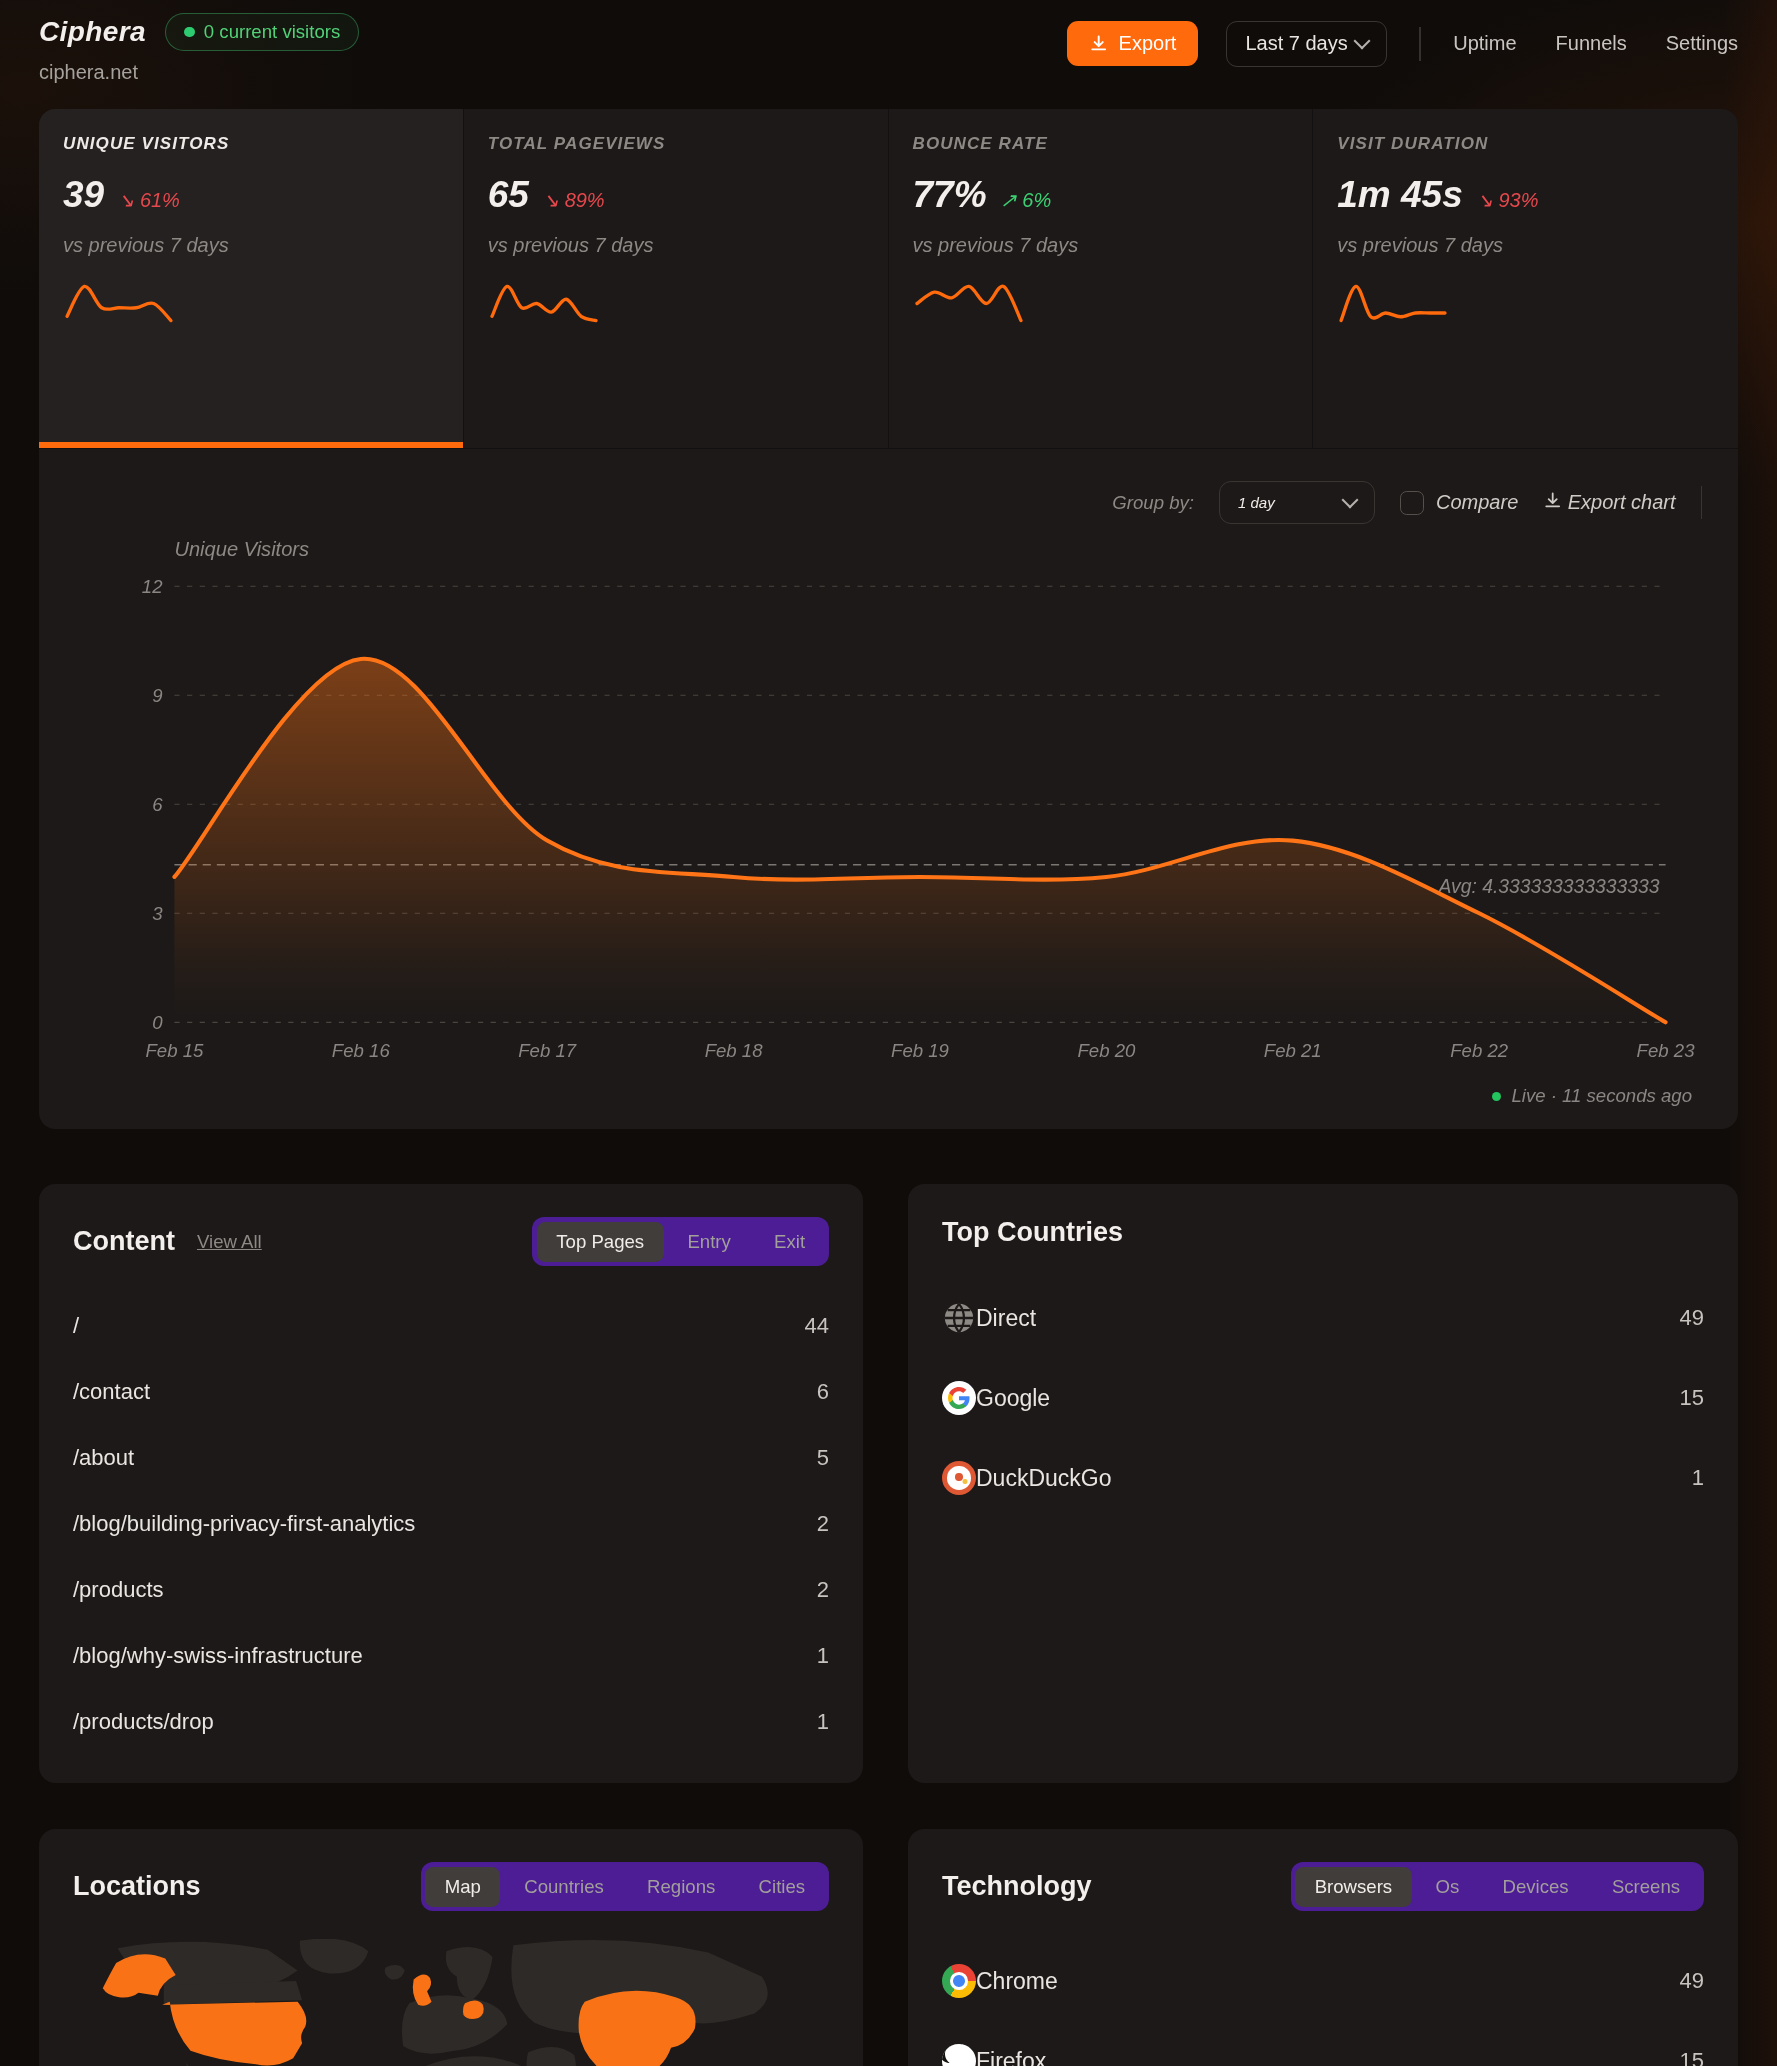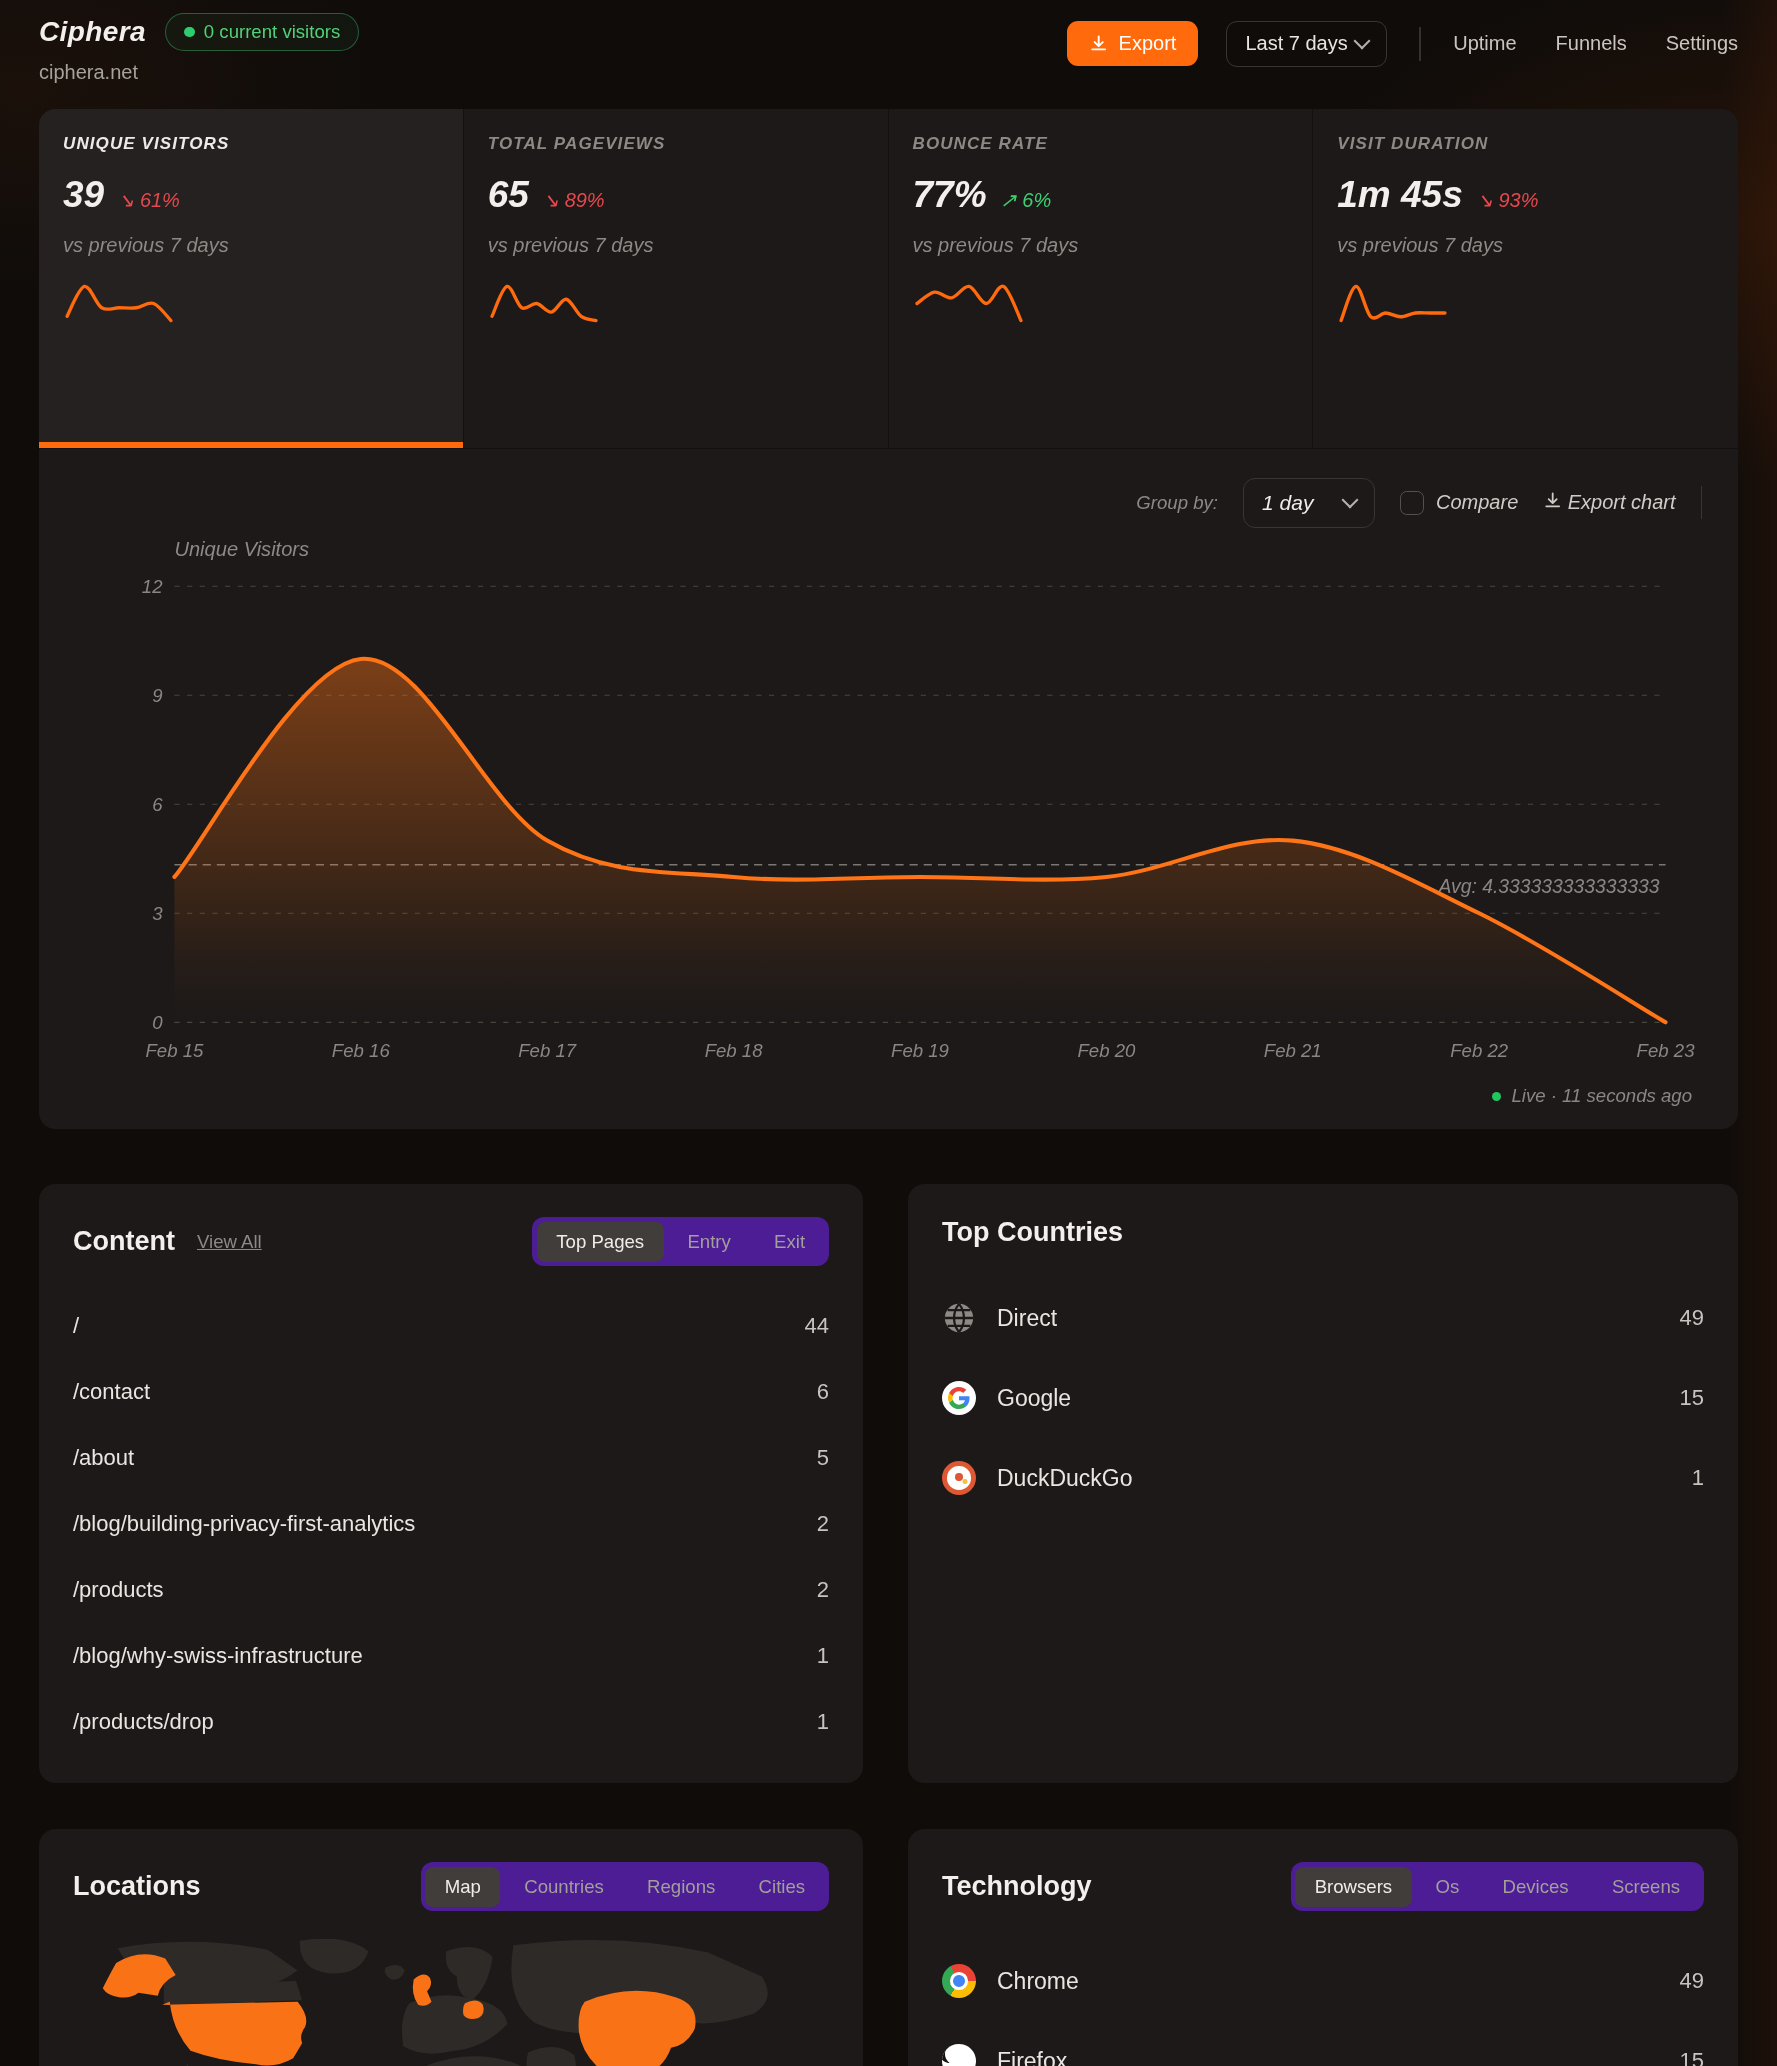--- a/index.html
+++ b/index.html
@@ -46,22 +46,22 @@
   .stat-value { font-size:37px; font-weight:bold; }
   .delta { font-size:20px; }
   .delta.down { color:#e5484d; }
   .delta.up { color:#3dd073; }
   .stat-vs { color:#8d8985; font-size:20px; margin-top:18px; }
   .spark { margin-top:22px; }
 
   
   .chart-controls { display:flex; align-items:center; justify-content:flex-end; gap:25px; padding:25px 36px 0 36px; height:82px; }
   .gb-label { color:#8d8985; font-size:18.6px; }
-  .gb-dd { display:flex; align-items:center; justify-content:space-between; width:132px; border:1.5px solid #393532;
-    border-radius:12px; padding:12px 18px; font-size:21px; color:#f0ede9; }
+  .gb-dd { display:flex; align-items:center; justify-content:space-between; width:156px; border:1.5px solid #393532;
+    border-radius:12px; padding:12px 18px; font-size:15px; color:#f0ede9; }
   .chk-row { display:flex; align-items:center; gap:12px; }
   .chk { width:24px; height:24px; border:1.5px solid #55504c; border-radius:6.7px; background:transparent; }
   .ctl-lbl { color:#cfccc8; font-size:20px; }
   .exp-row { display:flex; gap:5px; }
   .v-div { width:1.5px; height:33px; background:#393532; }
   .chev { width:12px; height:12px; border-right:2.2px solid #b5b1ad; border-bottom:2.2px solid #b5b1ad;
     transform:rotate(45deg); margin-top:-4.5px; }
   .live-row { display:flex; justify-content:flex-end; align-items:center; gap:10.4px; padding:0 46px 22px 0; color:#8a8683; font-size:18.6px; }
   .live-row .dot { width:9px; height:9px; border-radius:50%; background:#23c55e; }
 
@@ -76,21 +76,21 @@
   .seg { margin-left:auto; display:flex; align-items:center; background:#4c1d95; border-radius:12px; padding:4.5px; gap:4.5px; }
   .seg-item { font-size:18.6px; color:#a39f9b; padding:9px 19.4px; border-radius:8.2px; cursor:pointer; white-space:nowrap; }
   .seg-item.active { background:#413d3a; color:#f0ede9; }
 
   .plist { margin-top:27px; }
   .prow { display:flex; justify-content:space-between; align-items:center; padding:20px 0; }
   .prow .path { font-size:22px; color:#e9e6e2; }
   .prow .cnt { font-size:22px; color:#c7c3bf; }
 
   .rlist { margin-top:30px; }
-  .rrow { display:flex; align-items:center; gap:21px; padding:23px 0; }
+  .rrow { display:flex; align-items:center; padding:23px 0; }
   .rrow .rname { font-size:23px; color:#e9e6e2; }
   .rrow .cnt { margin-left:auto; font-size:22px; color:#c7c3bf; }
   .cicon { width:34px; height:34px; border-radius:50%; flex:0 0 auto; display:flex; align-items:center; justify-content:center; }
 
   .chrome-ic { background:conic-gradient(from -30deg, #ea4335 0 120deg, #fbbc05 0 240deg, #34a853 0 360deg); position:relative; }
   .chrome-ic::after { content:""; position:absolute; inset:8.2px; background:#4285f4; border:3px solid #fff; border-radius:50%; }
   .firefox-ic { background:#fff; position:relative; overflow:hidden; }
   .firefox-ic::before { content:""; position:absolute; width:25px; height:25px; border-radius:50%;
      background:#15120f; top:-6px; left:-4.5px; }
   .firefox-ic::after { content:""; position:absolute; width:22px; height:22px; border-radius:50%; background:#fff; top:-1.5px; left:3px; }

